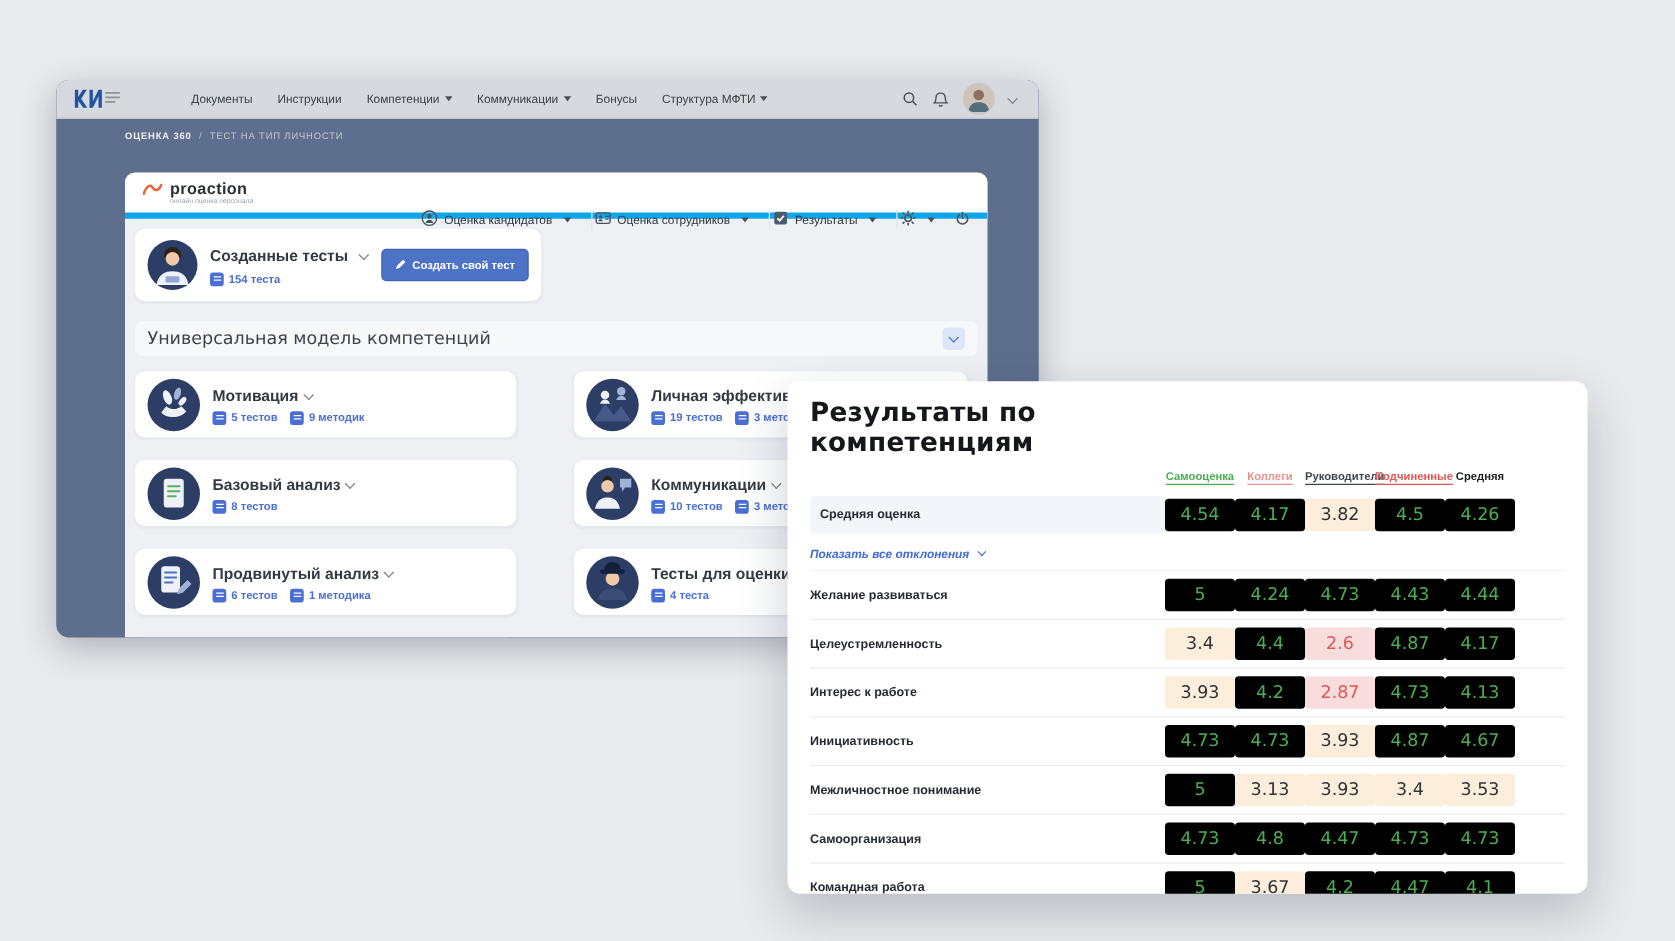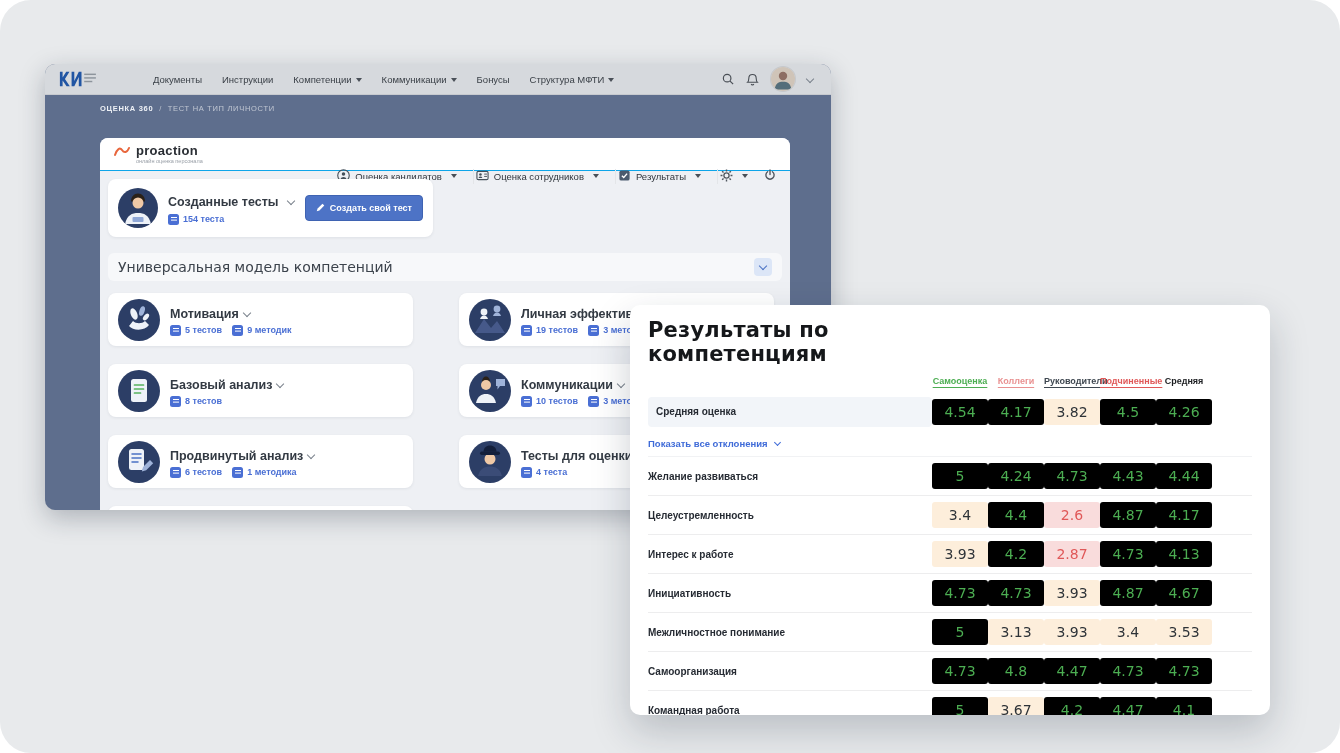--- a/index.html
+++ b/index.html
@@ -1,17 +1,17 @@
 <!DOCTYPE html>
 <html><head>
 <meta charset="utf-8">
 <style>
   html,body{margin:0;padding:0;}
   .stage{position:relative;width:1340px;height:753px;background:#e8eaec;overflow:hidden;
-         font-family:"Liberation Sans",sans-serif;color:#2a2f36;border-radius:31px;}
+         font-family:"Liberation Sans",sans-serif;color:#2a2f36;}
 
   
   .chev{display:inline-block;width:5px;height:5px;border-right:1.5px solid currentColor;
         border-bottom:1.5px solid currentColor;transform:rotate(45deg);margin-left:5px;vertical-align:2px;}
   .chev-gray{color:#7a828c;}
   .chev-blue{color:#3f6bd8;}
   .tri{display:inline-block;width:0;height:0;border-left:3px solid transparent;border-right:3px solid transparent;
        border-top:4px solid #4a5058;margin-left:4px;vertical-align:1px;}
 
   
@@ -26,21 +26,21 @@
   .icon-btn{display:flex;align-items:center;justify-content:center;cursor:pointer;}
   .avatar{width:24px;height:24px;border-radius:50%;overflow:hidden;flex:none;box-shadow:0 0 0 1px rgba(0,0,0,.08);}
 
   .breadcrumb{padding:9px 0 0 55px;font-size:7.5px;letter-spacing:.7px;}
   .bc-root{color:#eef1f6;font-weight:bold;}
   .bc-sep{color:rgba(255,255,255,.55);margin:0 3px;}
   .bc-cur{color:rgba(255,255,255,.6);}
 
   .pa-shell{position:absolute;left:55px;right:41px;top:74px;bottom:0;border-radius:8px 8px 0 0;overflow:hidden;
             background:#eef0f4;}
-  .pa-header{height:32px;background:#fff;border-bottom:1px solid #0ea5e9;display:flex;align-items:center;
+  .pa-header{height:32px;background:#fff;border-bottom:5px solid #0ea5e9;display:flex;align-items:center;
              padding:0 14px;}
   .brand{display:flex;align-items:center;gap:6px;}
   .brand-text .brand-name{font-size:13px;font-weight:bold;color:#2a2e34;letter-spacing:.3px;line-height:1;}
   .brand-text .brand-sub{font-size:5.5px;color:#9aa0a8;margin-top:1px;}
   .pa-menu{margin-left:auto;display:flex;align-items:center;gap:16px;margin-top:44px;}
   .pa-item{display:flex;align-items:center;gap:5px;font-size:9.5px;color:#30353c;cursor:pointer;white-space:nowrap;}
   .pa-item.sep{border-left:1px solid #e3e5e8;padding-left:2px;}
 
   .pa-body{padding:8px;}
   .created-card{position:relative;width:325px;height:58px;background:#fff;border-radius:8px;
@@ -89,21 +89,21 @@
   .avg-row{height:36px;}
   .avg-row .row-label{background:#f2f5f9;border-radius:4px;height:30px;line-height:30px;padding-left:8px;
                       box-sizing:border-box;}
   .comp-row{height:38px;border-bottom:1px solid #ededee;}
   .comp-row:last-child{border-bottom:none;}
   .pill{width:56px;height:26px;border-radius:3px;display:flex;align-items:center;justify-content:center;
         font-size:14px;font-family:"DejaVu Sans",sans-serif;}
   .pill[data-status="green"]{background:#000000;color:#4cae52;}
   .pill[data-status="orange"]{background:#fdeedb;color:#2e3338;}
   .pill[data-status="red"]{background:#f9dcdc;color:#e05858;}
-  .link-row{height:26px;display:flex;align-items:center;border-bottom:1px solid #f1f2f4;}
+  .link-row{height:26px;display:flex;align-items:center;border-bottom:1px solid #f1f2f4;font-style:italic;}
   .show-link{font-size:9.5px;color:#3f6bd8;font-weight:bold;cursor:pointer;}
   .show-link .chev{width:4px;height:4px;vertical-align:2px;}
 </style>
 </head>
 <body>
 
 <div class="stage">
 
   <div class="portal">
 

